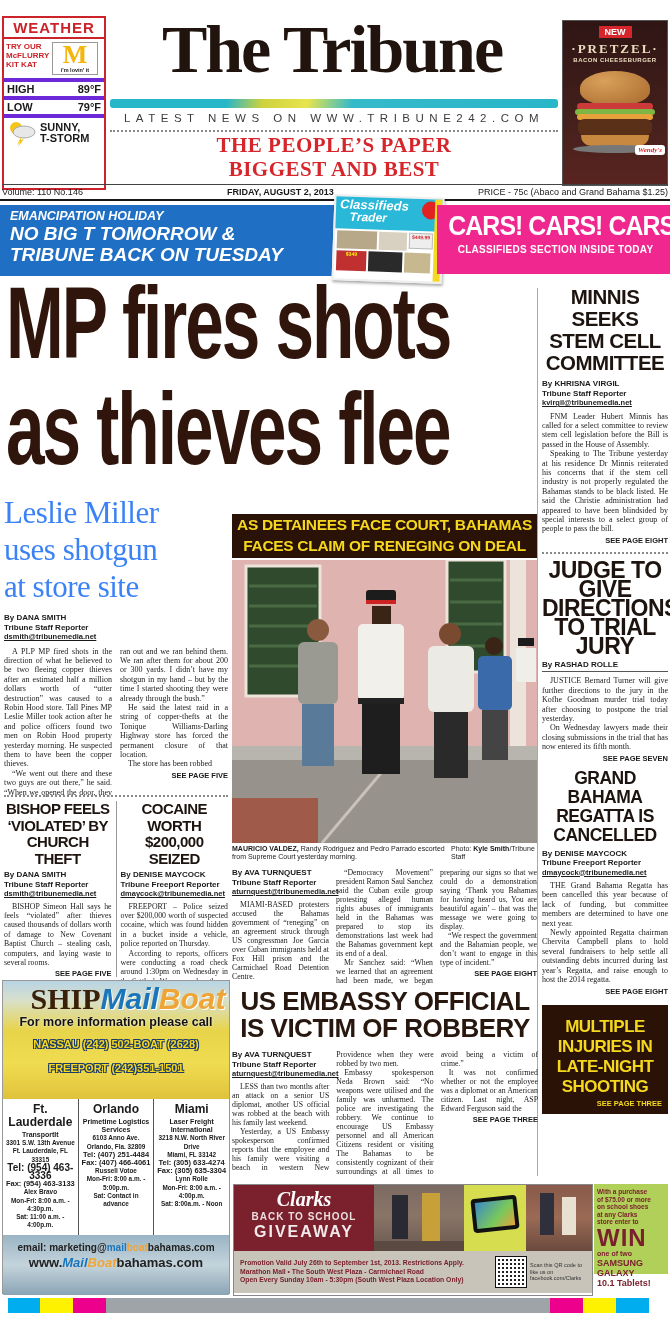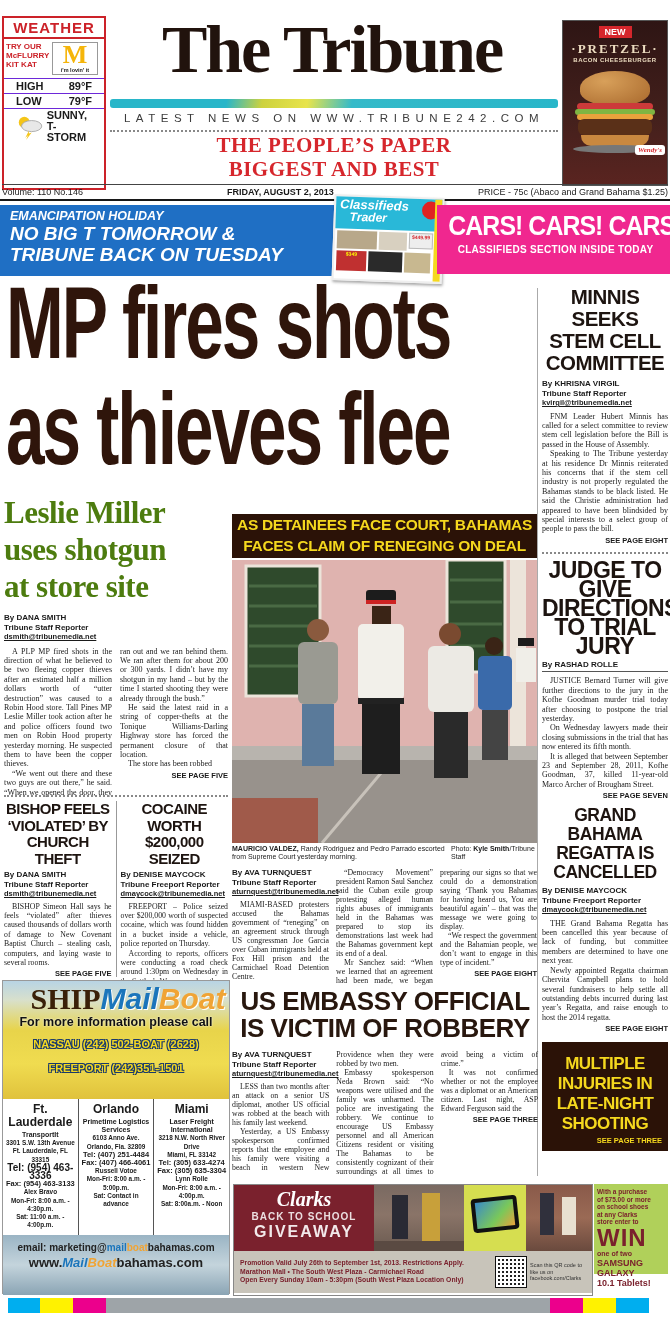--- a/index.html
+++ b/index.html
@@ -12,22 +12,22 @@
   .see{font:bold 7.5px/9px "Liberation Sans",sans-serif;text-align:right;margin-top:2px;}
   .byline{font:bold 8px/9.5px "Liberation Sans",sans-serif;}
   .byline .em{font-weight:bold;text-decoration:underline;font-size:7.5px;}
   .shead{font-weight:bold;letter-spacing:-0.5px;color:#1d1410;text-align:center;}
   .dotted{border-top:2px dotted #888;}
   .vr{background:#aaa;width:1px;}
   
   .weather{border:2px solid #cc2229;background:#fff;}
   .weather .wtitle{color:#cc2229;font-weight:bold;font-size:15px;text-align:center;
     border-bottom:2px solid #cc2229;letter-spacing:1px;padding:1px 0;}
-  .wrow{display:flex;border-top:1px solid #6d28d9;align-items:center;justify-content:space-between;
-    font-weight:bold;font-size:11px;padding:1px 12px;}
+  .wrow{display:flex;border-top:4px solid #6d28d9;align-items:center;justify-content:space-between;
+    font-weight:bold;font-size:11px;padding:1px 3px;}
   .mcd{display:flex;padding:3px 2px;}
   .mcd .mtxt{color:#cc2229;font-weight:bold;font-size:8px;line-height:9px;width:46px;}
   .mcd .mbox{border:1px solid #999;width:44px;text-align:center;}
   .arches{color:#f5b50a;font:bold 26px/24px "Liberation Serif",serif;}
   .lovin{font:bold 5.5px/7px "Liberation Sans",sans-serif;}
   
   .mast{font:bold 68px/70px "Liberation Serif",serif;color:#21130d;text-align:center;letter-spacing:-2px;}
   .stripe{background:linear-gradient(100deg,#28b6c9 0%,#28b6c9 26%,#cdd23e 34%,#e8e44c 44%,#35bac9 54%,#28b6c9 100%);border-radius:3px;}
   .tagline{font:11.5px "Liberation Sans",sans-serif;letter-spacing:5.5px;color:#3c3c3c;text-align:center;}
   .slogan{font:bold 21px/22px "Liberation Serif",serif;color:#d6262c;text-align:center;letter-spacing:0.5px;}
@@ -189,21 +189,20 @@
       <div>JUDGE TO GIVE</div>
       <div>DIRECTIONS</div>
       <div>TO TRIAL JURY</div>
     </div>
     <div class="byline" style="margin-top:4px;border-bottom:1px solid #555;padding-bottom:2px;">
       <div>By RASHAD ROLLE</div>
     </div>
     <div class="bodytxt" style="margin-top:4px;">
       <p>JUSTICE Bernard Turner will give further directions to the jury in the Kofhe Goodman murder trial today after choosing to postpone the trial yesterday.</p>
       <p>On Wednesday lawyers made their closing submissions in the trial that has now entered its fifth month.</p>
-      <p>It is alleged that between September 23 and September 28, 2011, Kofhe Goodman, 37, killed 11-year-old Marco Archer of Brougham Street.</p>
     </div>
     <div class="see">SEE PAGE SEVEN</div>
 
     <div style="margin:6px 0 0;"></div>
 
     <div class="shead" style="font-size:17.5px;line-height:19px;">
       <div>GRAND BAHAMA</div>
       <div>REGATTA IS</div>
       <div>CANCELLED</div>
     </div>
@@ -223,21 +222,21 @@
         <div>MULTIPLE</div>
         <div>INJURIES IN</div>
         <div>LATE-NIGHT</div>
         <div>SHOOTING</div>
       </div>
       <div class="see" style="color:#f5d81e;">SEE PAGE THREE</div>
     </div>
   </div>
 
   <div class="abs" style="left:4px;top:494px;width:224px;">
-    <div class="serif" style="font-weight:bold;font-size:31px;line-height:37px;color:#4d7c0f;letter-spacing:-0.5px;">
+    <div class="serif" style="font-weight:normal;font-size:31px;line-height:37px;color:#3b82f6;letter-spacing:-0.5px;">
       <div>Leslie Miller</div>
       <div>uses shotgun</div>
       <div>at store site</div>
     </div>
     <div style="display:flex;margin-top:8px;">
       <div class="byline" style="width:108px;">
         <div>By DANA SMITH</div>
         <div>Tribune Staff Reporter</div>
         <div class="em">dsmith@tribunemedia.net</div>
       </div>

